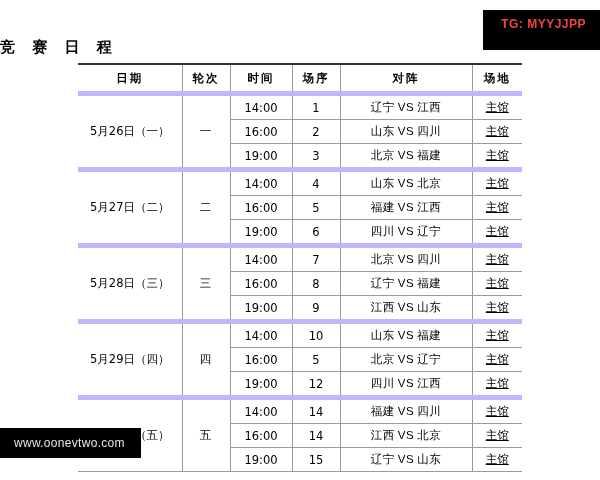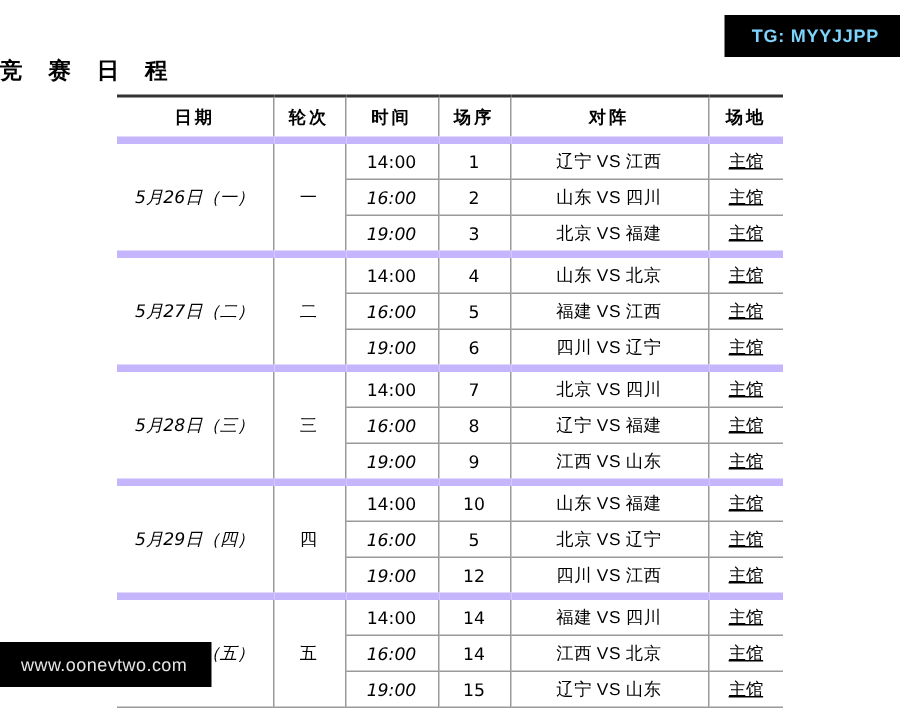--- a/index.html
+++ b/index.html
@@ -14,25 +14,25 @@
     position: relative;
     overflow: hidden;
   }
 
   
   .tg-badge {
     position: absolute;
     top: 10px;
     right: 0;
     background: #000000;
-    color: #7dd3fc;
+    color: #ef4444;
     font-size: 12px;
     font-weight: bold;
     letter-spacing: 0.5px;
-    padding: 7px 14px 7px 18px;
+    padding: 7px 14px 19px 18px;
     font-family: "Liberation Sans", sans-serif;
   }
 
   
   .site-badge {
     position: absolute;
     left: 0;
     bottom: 22px;
     background: #000000;
     color: #e5e5e5;
@@ -81,21 +81,21 @@
   table.schedule thead th {
     font-weight: bold;
     border-top: 2px solid #333;
     border-bottom: 2px solid #333;
     height: 26px;
     letter-spacing: 2px;
   }
   table.schedule thead tr th:first-child { border-left: none; }
   table.schedule thead tr th:last-child { border-right: none; }
 
-  table.schedule tbody tr td:first-child { border-left: none; font-style: italic; }
+  table.schedule tbody tr td:first-child { border-left: none; }
   table.schedule tbody tr td:last-child { border-right: none; text-decoration: underline; }
 
   .col-date   { width: 104px; }
   .col-round  { width: 48px;  }
   .col-time   { width: 62px;  }
   .col-order  { width: 48px;  }
   .col-match  { width: 132px; }
   .col-venue  { width: 50px;  }
 
   td.date-cell, td.round-cell {

